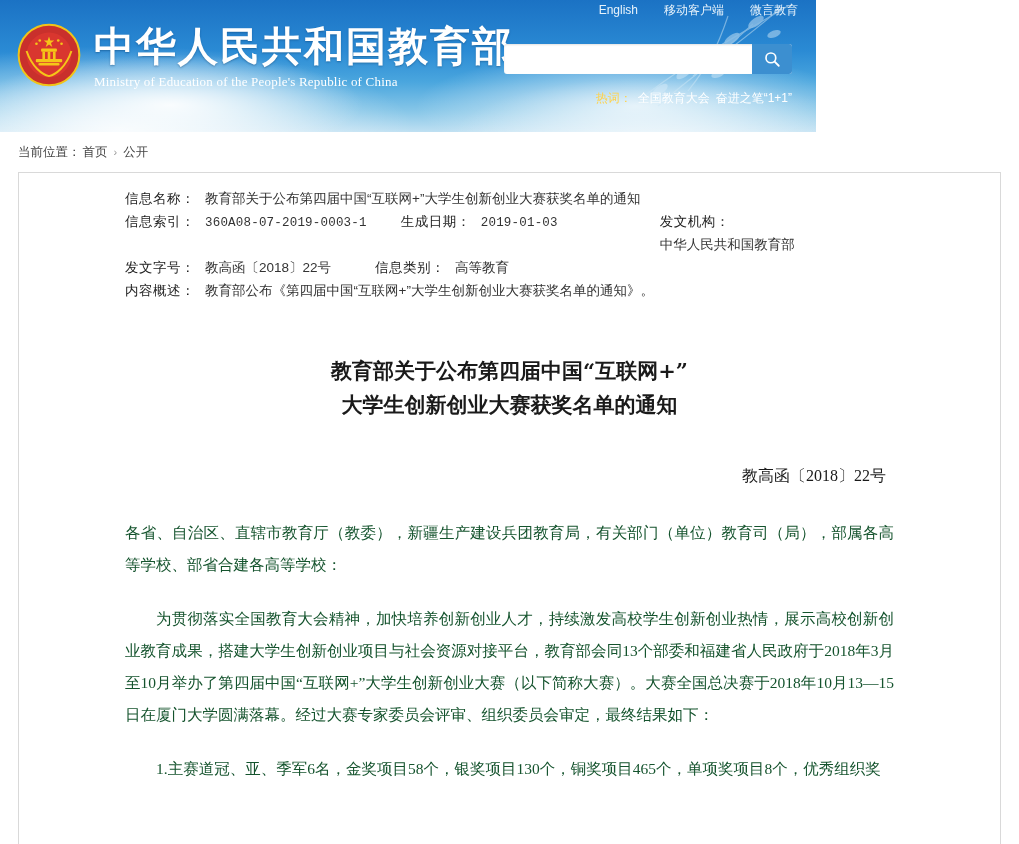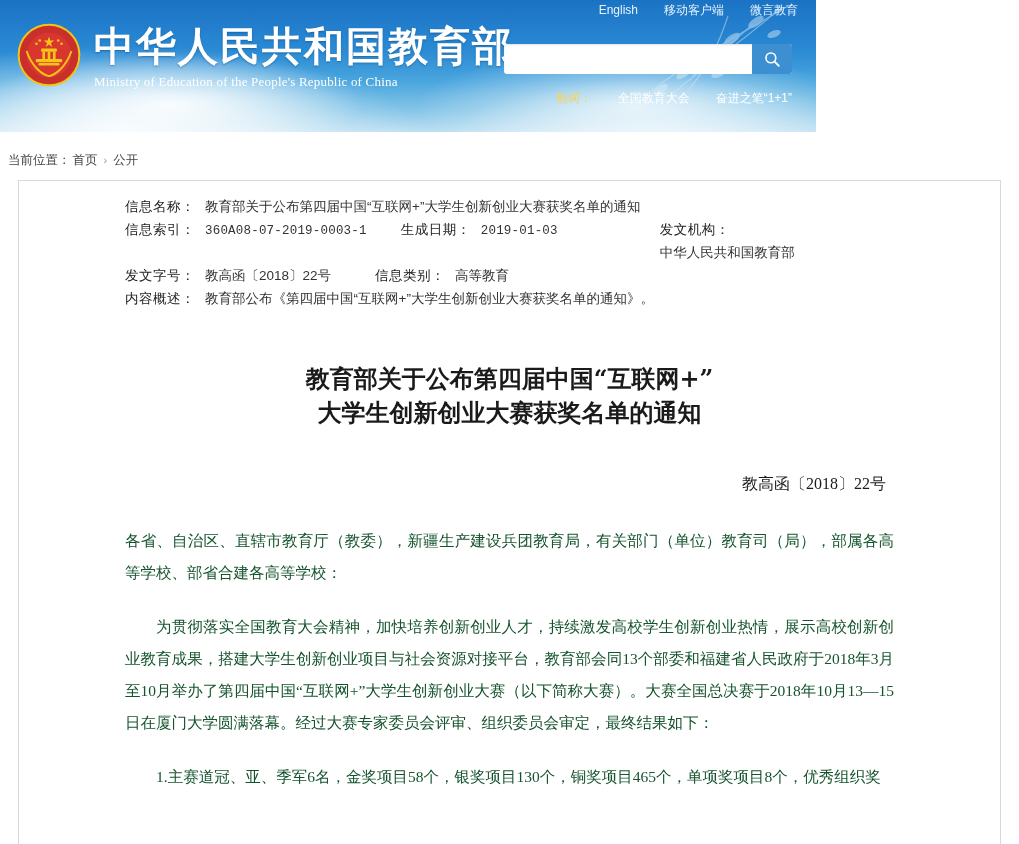--- a/index.html
+++ b/index.html
@@ -132,43 +132,42 @@
   }
 
   .hotwords {
     position: absolute;
     right: 24px;
     top: 90px;
     font-size: 12px;
     color: #ffffff;
     display: flex;
     align-items: center;
-    gap: 26px;
+    gap: 6px;
     white-space: nowrap;
   }
   .hotwords .hw-label {
     color: #ffd24a;
   }
   .hotwords a {
     color: #ffffff;
     text-decoration: none;
   }
 
   
   .crumbbar {
     width: 1019px;
     height: 40px;
     background: #ffffff;
     display: flex;
     align-items: center;
     font-size: 12.5px;
     color: #444;
     box-sizing: border-box;
-    padding-left: 8px;
-    margin-top: 8px;
+    padding-left: 18px;
   }
   .crumbbar a {
     color: #444;
     text-decoration: none;
     margin: 0 2px;
   }
   .crumb-sep {
     color: #999;
     margin: 0 4px;
     font-size: 11px;
@@ -222,21 +221,21 @@
   .gap-58 { margin-left: 34px; }
   .gap-86 { margin-left: 92px; flex-direction: column; }
   .gap-40 { margin-left: 44px; }
 
   
   .doc-title {
     margin-top: 52px;
     text-align: center;
     font-family: "DejaVu Serif", "Liberation Serif", serif;
     font-weight: bold;
-    font-size: 24px;
+    font-size: 21px;
     line-height: 34px;
     color: #1a1a1a;
   }
 
   .doc-number {
     margin-top: 44px;
     text-align: right;
     font-size: 16px;
     color: #1a1a1a;
     font-family: "Liberation Serif", serif;

